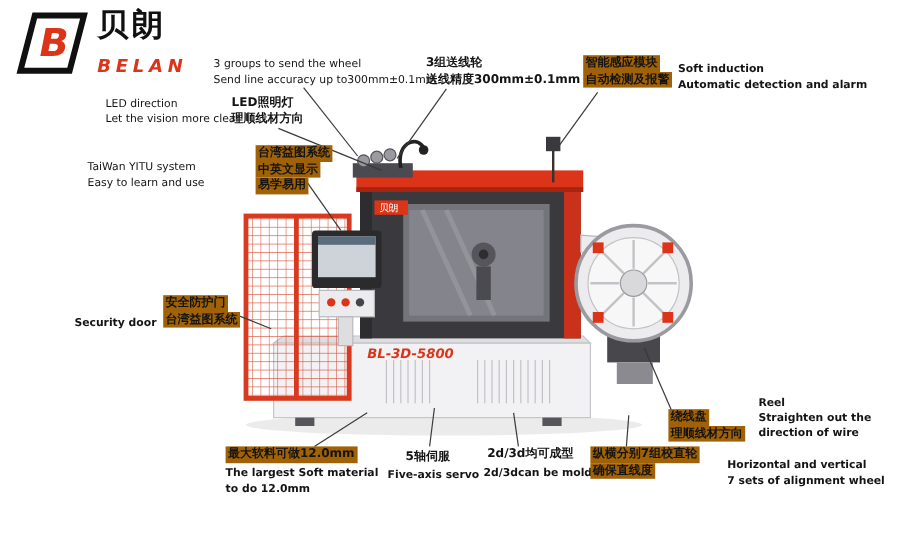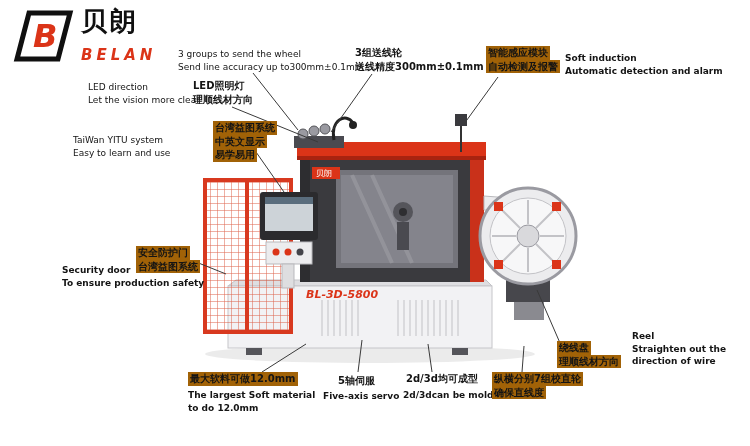--- a/index.html
+++ b/index.html
@@ -178,21 +178,20 @@
     <span class="ln">Easy to learn and use</span>
   </div>
 
   <div class="co cn" style="left:136px;top:246px">
     <span class="ln"><span class="hl">安全防护门</span></span>
     <span class="ln"><span class="hl">台湾益图系统</span></span>
   </div>
 
   <div class="co b" style="left:62px;top:264px">
     <span class="ln">Security door</span>
-    <span class="ln">To ensure production safety</span>
   </div>
 
   <div class="co cn" style="left:188px;top:372px">
     <span class="ln"><span class="hl">最大软料可做12.0mm</span></span>
   </div>
 
   <div class="co b" style="left:188px;top:389px">
     <span class="ln">The largest Soft material</span>
     <span class="ln">to do 12.0mm</span>
   </div>
@@ -211,20 +210,24 @@
 
   <div class="co b" style="left:403px;top:389px">
     <span class="ln">2d/3dcan be molded</span>
   </div>
 
   <div class="co cn" style="left:492px;top:372px">
     <span class="ln"><span class="hl">纵横分别7组校直轮</span></span>
     <span class="ln"><span class="hl">确保直线度</span></span>
   </div>
 
+  <div class="co b" style="left:606px;top:382px">
+    <span class="ln">Horizontal and vertical</span>
+    <span class="ln">7 sets of alignment wheel</span>
+  </div>
 
   <div class="co cn" style="left:557px;top:341px">
     <span class="ln"><span class="hl">绕线盘</span></span>
     <span class="ln"><span class="hl">理顺线材方向</span></span>
   </div>
 
   <div class="co b" style="left:632px;top:330px">
     <span class="ln">Reel</span>
     <span class="ln">Straighten out the</span>
     <span class="ln">direction of wire</span>

